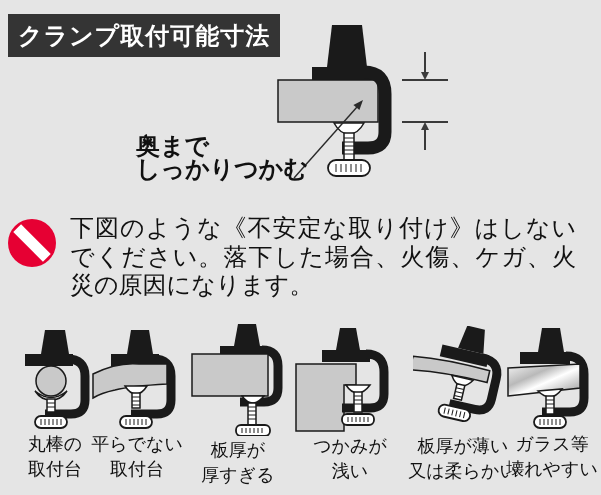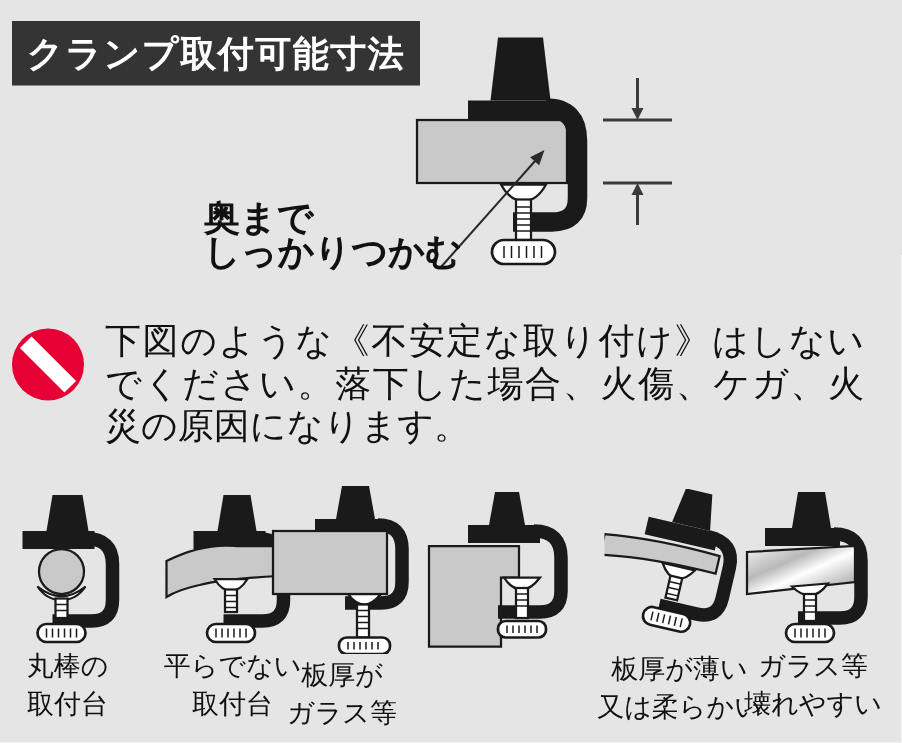--- a/index.html
+++ b/index.html
@@ -26,28 +26,28 @@
   }
   
   .warning-row{position:absolute;left:0;top:212px;width:601px;}
   .prohibition{position:absolute;left:6px;top:5px;width:52px;height:52px;}
   .warning-text{
     position:absolute;left:70px;top:2px;width:506px;
     font-size:24px;line-height:28.5px;font-weight:500;color:#111;
     text-align:justify;
   }
   
-  .figure{position:absolute;text-align:center;}
+  .figure{position:absolute;text-align:center;padding-left:10px;}
   .figure svg{display:block;margin:0 auto;}
   .caption{
     font-size:18px;line-height:25px;font-weight:500;color:#111;
     white-space:pre-line;margin-top:2px;
   }
   .fig1{left:0px;  top:328px;width:90px;}
-  .fig2{left:74px; top:328px;width:106px;margin-left:28px;}
+  .fig2{left:74px; top:328px;width:106px;}
   .fig3{left:178px;top:324px;width:100px;}
   .fig4{left:284px;top:328px;width:112px;}
   .fig5{left:396px;top:326px;width:114px;}
   .fig6{left:490px;top:328px;width:104px;}
   
   .ink{fill:#1a1a1a;}
   .board{fill:#c9c9c9;stroke:#1a1a1a;stroke-width:1.5;}
   .bracket{fill:none;stroke:#1a1a1a;stroke-linejoin:round;}
   .pad{fill:#ffffff;stroke:#1a1a1a;stroke-width:1.5;}
   .shaft{fill:#ffffff;stroke:#1a1a1a;stroke-width:1.5;}
@@ -181,21 +181,21 @@
       <line class="thread" x1="58" y1="95" x2="66" y2="95"></line>
       <rect class="knob" x="46" y="101" width="34" height="11" rx="5"></rect>
       <line class="knurl" x1="52" y1="104" x2="52" y2="109"></line>
       <line class="knurl" x1="56" y1="104" x2="56" y2="109"></line>
       <line class="knurl" x1="60" y1="104" x2="60" y2="109"></line>
       <line class="knurl" x1="64" y1="104" x2="64" y2="109"></line>
       <line class="knurl" x1="68" y1="104" x2="68" y2="109"></line>
       <line class="knurl" x1="72" y1="104" x2="72" y2="109"></line>
     </svg>
     <div class="caption">板厚が
-ガラス等</div>
+厚すぎる</div>
   </div>
 
   <div class="figure fig4">
     <svg width="112" height="104" viewBox="0 0 112 104">
       <polygon class="ink" points="46,0 62,0 66,22 42,22"></polygon>
       <rect class="ink" x="28" y="22" width="48" height="12"></rect>
       <path class="board" d="M 2 36 L 62 36 L 62 57 L 50 57 L 50 103 L 2 103 Z"></path>
       <path class="bracket" stroke-width="9" d="M 72 26 Q 90 26 90 44 L 90 66 Q 90 80 76 80 L 48 80"></path>
       <path class="pad" d="M 52 57 L 76 57 Q 70 65 64 65 Q 57 65 52 57 Z"></path>
       <rect class="shaft" x="60" y="64" width="8" height="20"></rect>
@@ -203,20 +203,22 @@
       <line class="thread" x1="60" y1="72" x2="68" y2="72"></line>
       <line class="thread" x1="60" y1="76" x2="68" y2="76"></line>
       <rect class="knob" x="48" y="86" width="32" height="11" rx="5"></rect>
       <line class="knurl" x1="54" y1="89" x2="54" y2="94"></line>
       <line class="knurl" x1="58" y1="89" x2="58" y2="94"></line>
       <line class="knurl" x1="62" y1="89" x2="62" y2="94"></line>
       <line class="knurl" x1="66" y1="89" x2="66" y2="94"></line>
       <line class="knurl" x1="70" y1="89" x2="70" y2="94"></line>
       <line class="knurl" x1="74" y1="89" x2="74" y2="94"></line>
     </svg>
+    <div class="caption">つかみが
+浅い</div>
   </div>
 
   <div class="figure fig5">
     <svg width="100" height="106" viewBox="0 0 100 106">
       <g transform="rotate(13 50 54)">
         <polygon class="ink" points="42,0 60,0 64,24 38,24"></polygon>
         <rect class="ink" x="22" y="24" width="48" height="12"></rect>
         <path class="bracket" stroke-width="9" d="M 64 28 Q 82 28 82 45 L 82 66 Q 82 80 68 80 L 42 80"></path>
         <path class="board" d="M -4 42 Q 30 37 74 39 L 74 51 Q 30 50 -4 56 Z"></path>
         <path class="pad" d="M 38 52 L 60 52 Q 55 60 49 60 Q 43 60 38 52 Z"></path>

